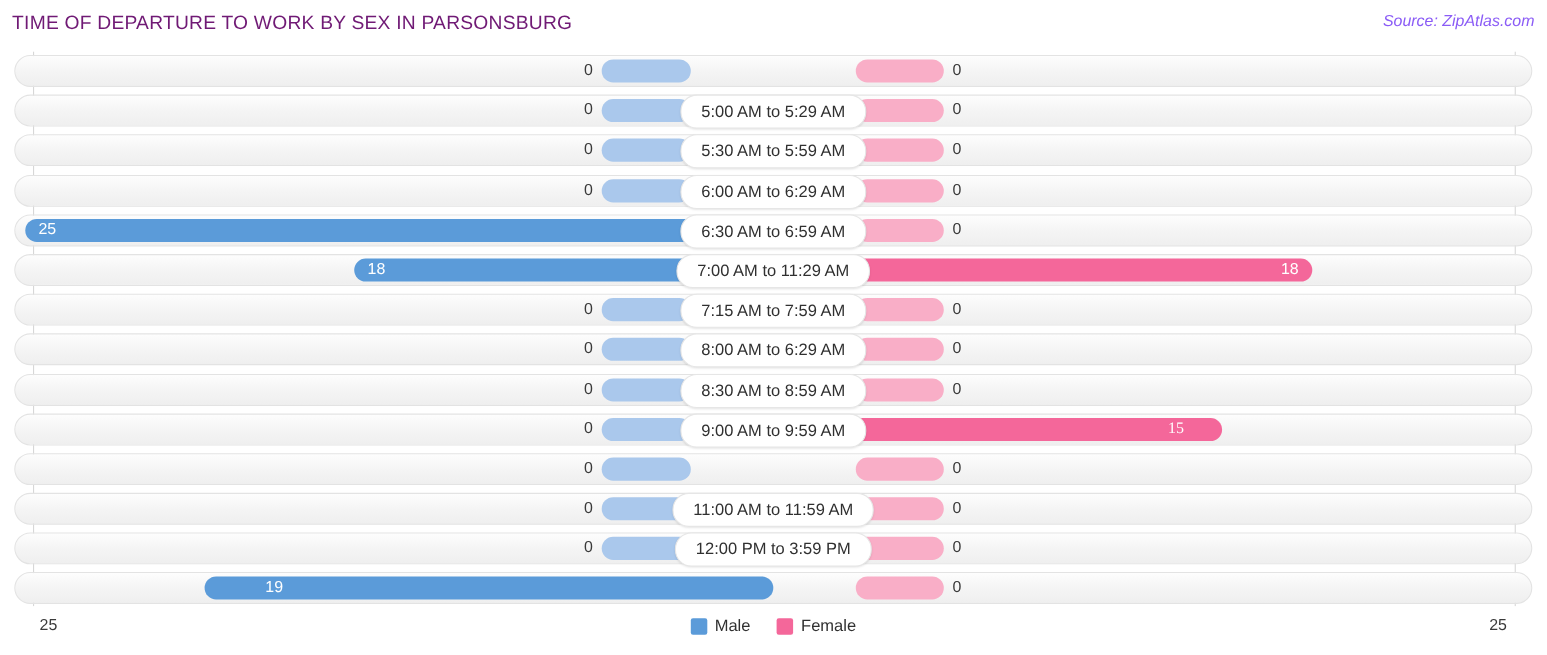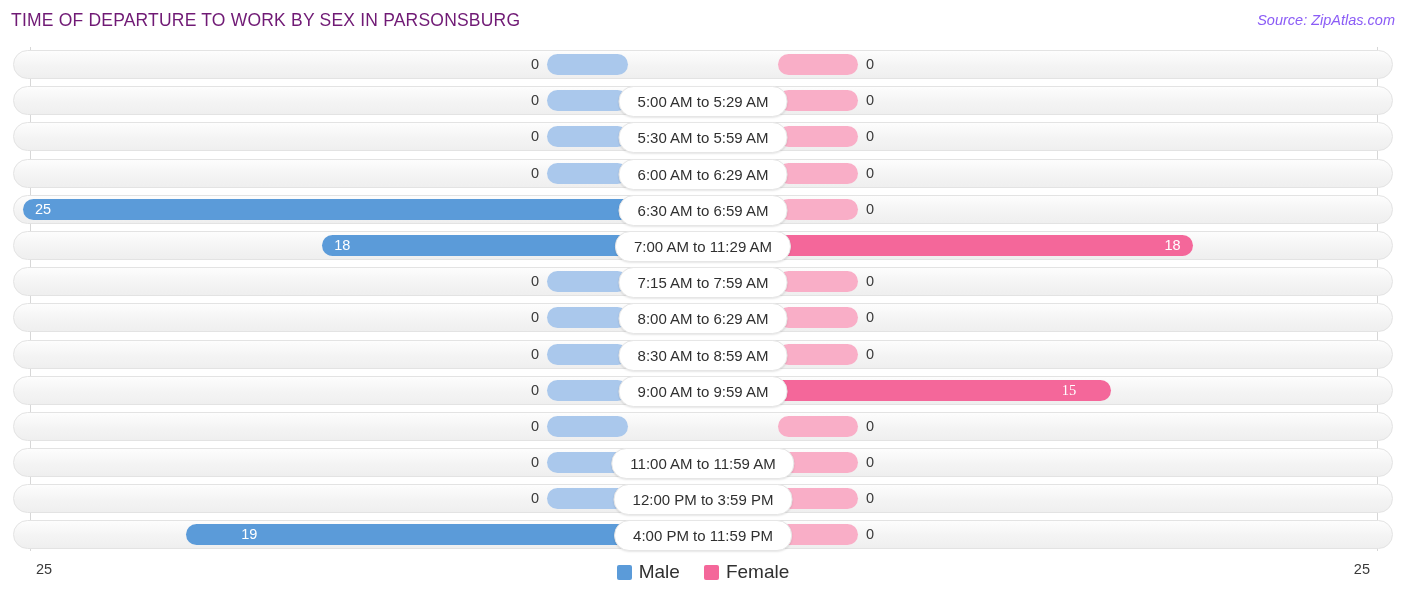--- a/index.html
+++ b/index.html
@@ -164,21 +164,21 @@
   }
   .swatch {
     width: 15px;
     height: 15px;
     border-radius: 2px;
     display: inline-block;
   }
   .swatch.male   { background: #5b9bd9; }
   .swatch.female { background: #f4679a; }
   .legend-label {
-    font-size: 19px;
+    font-size: 15px;
     color: #303030;
   }
 </style>
 </head>
 <body>
 
 <div class="header">
   <div class="chart-title">TIME OF DEPARTURE TO WORK BY SEX IN PARSONSBURG</div>
   <div class="source">Source: ZipAtlas.com</div>
 </div>
@@ -288,21 +288,20 @@
         <div class="bar female zero" style="left: 778px; width: 80px;"></div>
         <div class="val outside right-side" style="left: 866px; width: 56px; text-align: left;">0</div>
         <div class="cat-pill">12:00 PM to 3:59 PM</div>
       </div>
       <div class="row">
         <div class="track"></div>
         <div class="bar male" style="left: 186.2px; width: 516.8px;"></div>
         <div class="val inside left-side" style="left: 198.2px; width: 60px; text-align: left; margin-left: 43px;">19</div>
         <div class="bar female zero" style="left: 778px; width: 80px;"></div>
         <div class="val outside right-side" style="left: 866px; width: 56px; text-align: left;">0</div>
-        <div class="cat-pill">4:00 PM to 11:59 PM</div>
       </div>
     </div>
 </div>
 
 <div class="footer">
   <div class="axis-label min">25</div>
   <div class="axis-label max">25</div>
   <div class="legend">
     <div class="legend-item">
       <span class="swatch male"></span>

